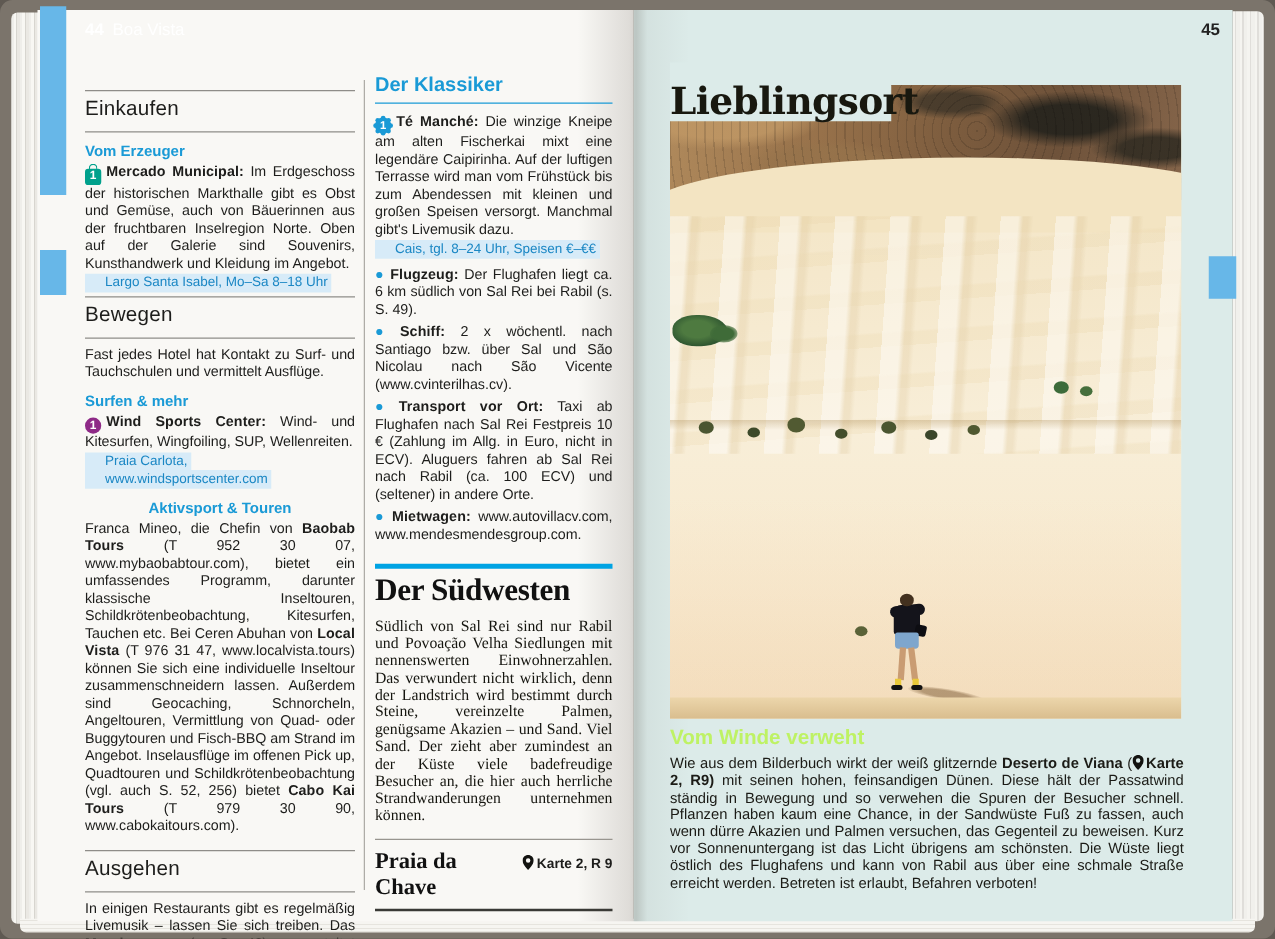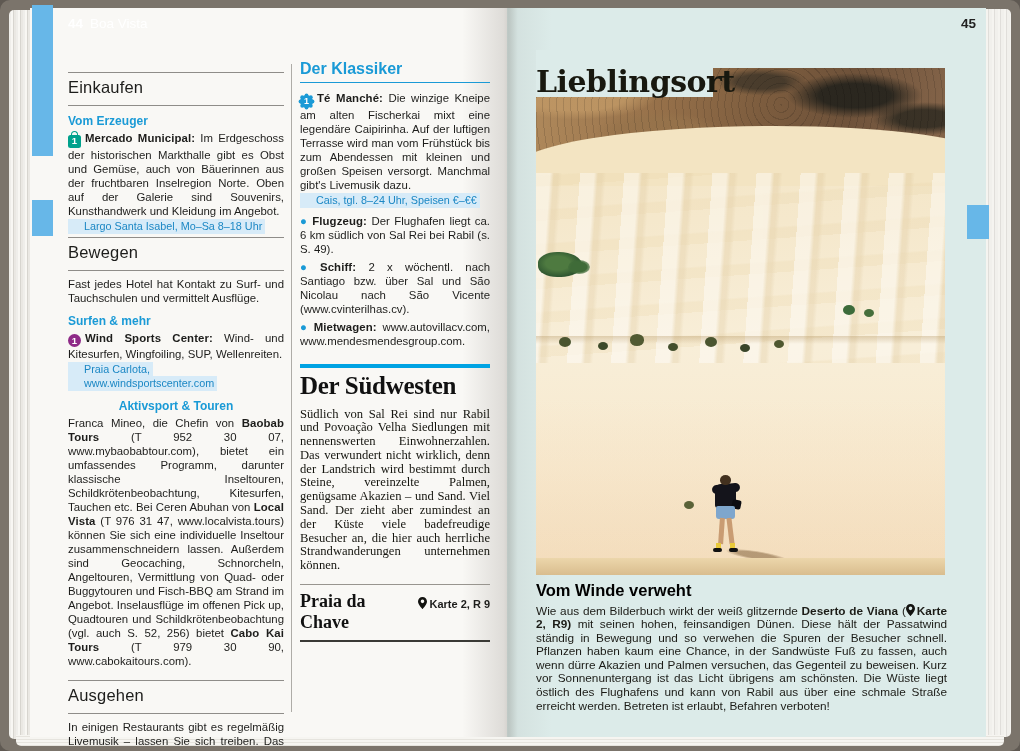--- a/index.html
+++ b/index.html
@@ -66,21 +66,21 @@
     font-size:9px;font-weight:bold;align-items:center;justify-content:center;vertical-align:-2px;margin-right:4px;
     box-shadow:0 -6px 0 -4.6px #1a9ad6,0 6px 0 -4.6px #1a9ad6,-6px 0 0 -4.6px #1a9ad6,6px 0 0 -4.6px #1a9ad6,
       -4.3px -4.3px 0 -4.6px #1a9ad6,4.3px -4.3px 0 -4.6px #1a9ad6,-4.3px 4.3px 0 -4.6px #1a9ad6,4.3px 4.3px 0 -4.6px #1a9ad6;}
   .blt{color:#1a9ad6;margin-right:4px;}
   .klass-head{border-bottom:1.5px solid #1a9ad6;padding-bottom:4px;margin-top:0;font-size:16px;}
   .info-item{margin-top:4px;}
 
   
   .headline-block{position:absolute;left:536px;top:50px;width:177px;height:47px;background:#dcebe9;z-index:8;display:flex;align-items:flex-end;}
   .headline{font-family:"DejaVu Serif",serif;font-weight:bold;font-size:30px;letter-spacing:-.5px;color:#18180f;line-height:1;}
-  .sub-head{position:absolute;left:536px;top:581px;width:409px;font-size:16.5px;font-weight:bold;color:#000000;z-index:6;}
+  .sub-head{position:absolute;left:536px;top:581px;width:409px;font-size:16.5px;font-weight:bold;color:#bef264;z-index:6;}
   .rp-body{position:absolute;left:536px;top:604px;width:411px;font-size:11.8px;line-height:13.6px;color:#1b1b16;text-align:justify;z-index:6;}
 
   
   .photo{position:absolute;left:536px;top:68px;width:409px;height:507px;overflow:hidden;z-index:7;
     background:linear-gradient(180deg,#f3e4c2 0%,#f5e8cc 30%,#f8eed8 55%,#f7e9ce 80%,#f3e2c2 100%);}
   .rock{position:absolute;left:0;top:0;width:100%;height:92px;
     background:
       radial-gradient(ellipse 90px 30px at 78% 30%,rgba(35,34,28,.9) 0 40%,rgba(35,34,28,0) 75%),
       radial-gradient(ellipse 70px 22px at 95% 55%,rgba(40,38,30,.8) 0 40%,rgba(40,38,30,0) 75%),
       radial-gradient(ellipse 60px 18px at 55% 15%,rgba(45,42,34,.65) 0 40%,rgba(45,42,34,0) 75%),
@@ -161,20 +161,21 @@
     <p class="body" style="margin-top:6px;"><span>In einigen Restaurants gibt es regelmäßig Livemusik – lassen Sie sich treiben. Das </span><b>Morabeza</b><span class="badge pink">1</span><span> (s. S. 43) veranstaltet Reggae-Nächte und Sunset-Partys.</span></p>
   </div>
 
   <div class="col col2">
     <p class="blue-sub klass-head">Der Klassiker</p>
     <p class="body" style="margin-top:8px;"><span class="gear">1</span><b>Té Manché:</b><span> Die winzige Kneipe am alten Fischerkai mixt eine legendäre Caipirinha. Auf der luftigen Terrasse wird man vom Frühstück bis zum Abendessen mit kleinen und großen Speisen versorgt. Manchmal gibt's Livemusik dazu.</span></p>
     <p class="addr"><span class="hl">Cais, tgl. 8–24 Uhr, Speisen €–€€</span></p>
 
     <p class="body info-item" style="margin-top:7px;"><span class="blt">●</span><b>Flugzeug:</b><span> Der Flughafen liegt ca. 6 km südlich von Sal Rei bei Rabil (s. S. 49).</span></p>
     <p class="body info-item"><span class="blt">●</span><b>Schiff:</b><span> 2 x wöchentl. nach Santiago bzw. über Sal und São Nicolau nach São Vicente (www.cvinterilhas.cv).</span></p>
+    <p class="body info-item"><span class="blt">●</span><b>Transport vor Ort:</b><span> Taxi ab Flughafen nach Sal Rei Festpreis 10 € (Zahlung im Allg. in Euro, nicht in ECV). Aluguers fahren ab Sal Rei nach Rabil (ca. 100 ECV) und (seltener) in andere Orte.</span></p>
     <p class="body info-item"><span class="blt">●</span><b>Mietwagen:</b><span> www.autovillacv.com, www.mendesmendesgroup.com.</span></p>
 
     <div class="cyanbar"></div>
     <h1 class="serif-head h-sw">Der Südwesten</h1>
     <p class="serif-body">Südlich von Sal Rei sind nur Rabil und Povoação Velha Siedlungen mit nennenswerten Einwohnerzahlen. Das verwundert nicht wirklich, denn der Landstrich wird bestimmt durch Steine, vereinzelte Palmen, genügsame Akazien – und Sand. Viel Sand. Der zieht aber zumindest an der Küste viele badefreudige Besucher an, die hier auch herrliche Strandwanderungen unternehmen können.</p>
 
     <div class="praia-row">
       <span class="serif-head h-pr">Praia da Chave</span>
       <span class="map-ref"><svg class="pin" width="9" height="12" viewBox="0 0 12 16">
             <path d="M6 0C2.7 0 0 2.6 0 5.9 0 10.3 6 16 6 16s6-5.7 6-10.1C12 2.6 9.3 0 6 0zm0 8.2a2.4 2.4 0 1 1 0-4.8 2.4 2.4 0 0 1 0 4.8z" fill="#131310"></path>

